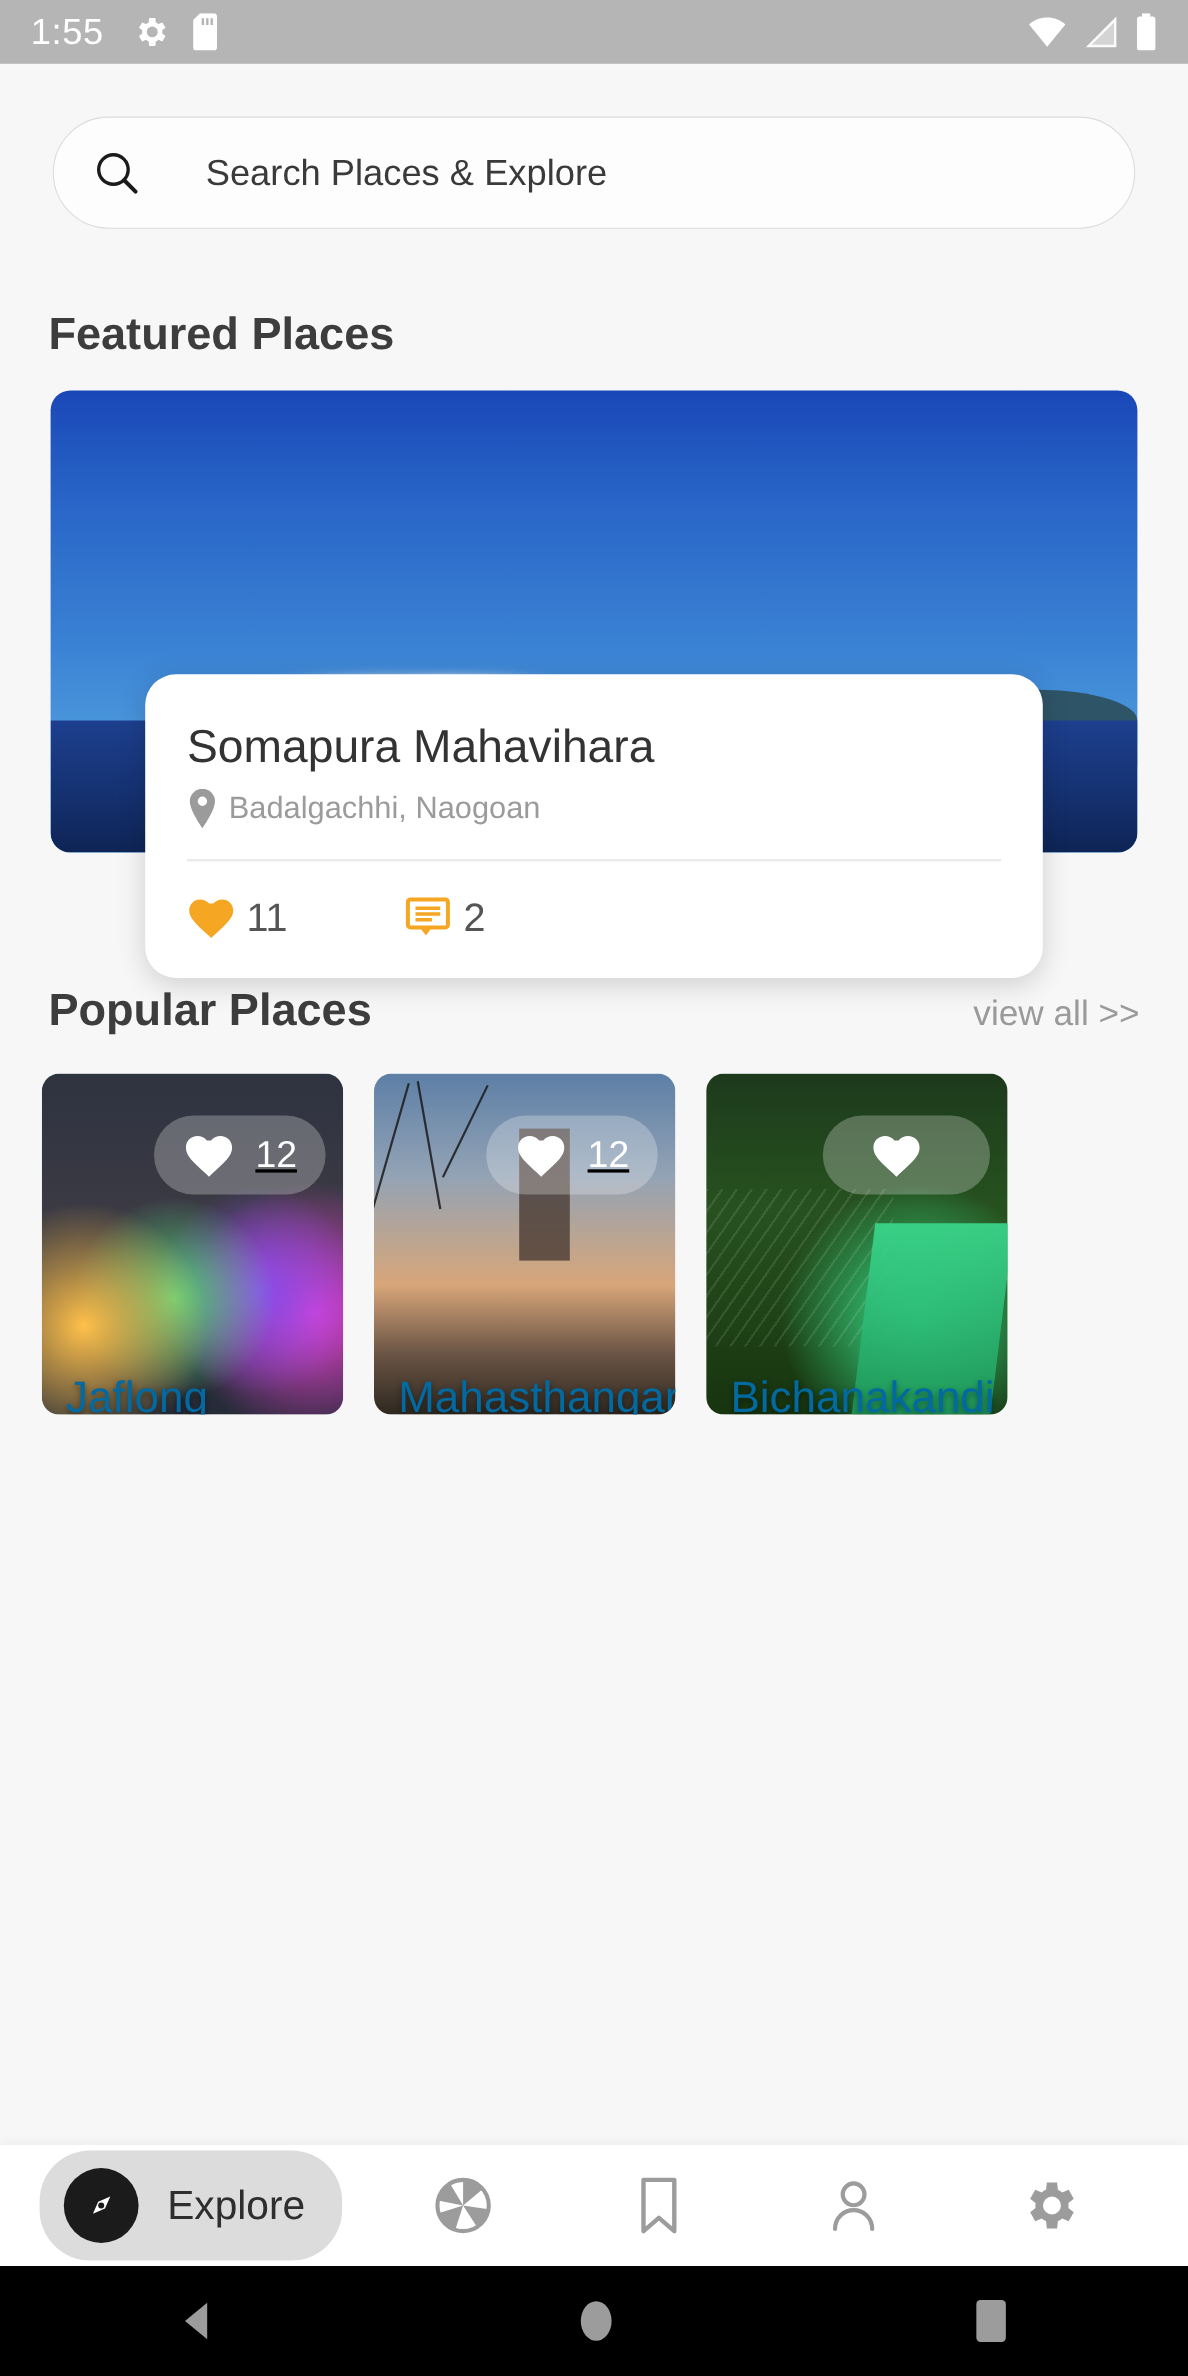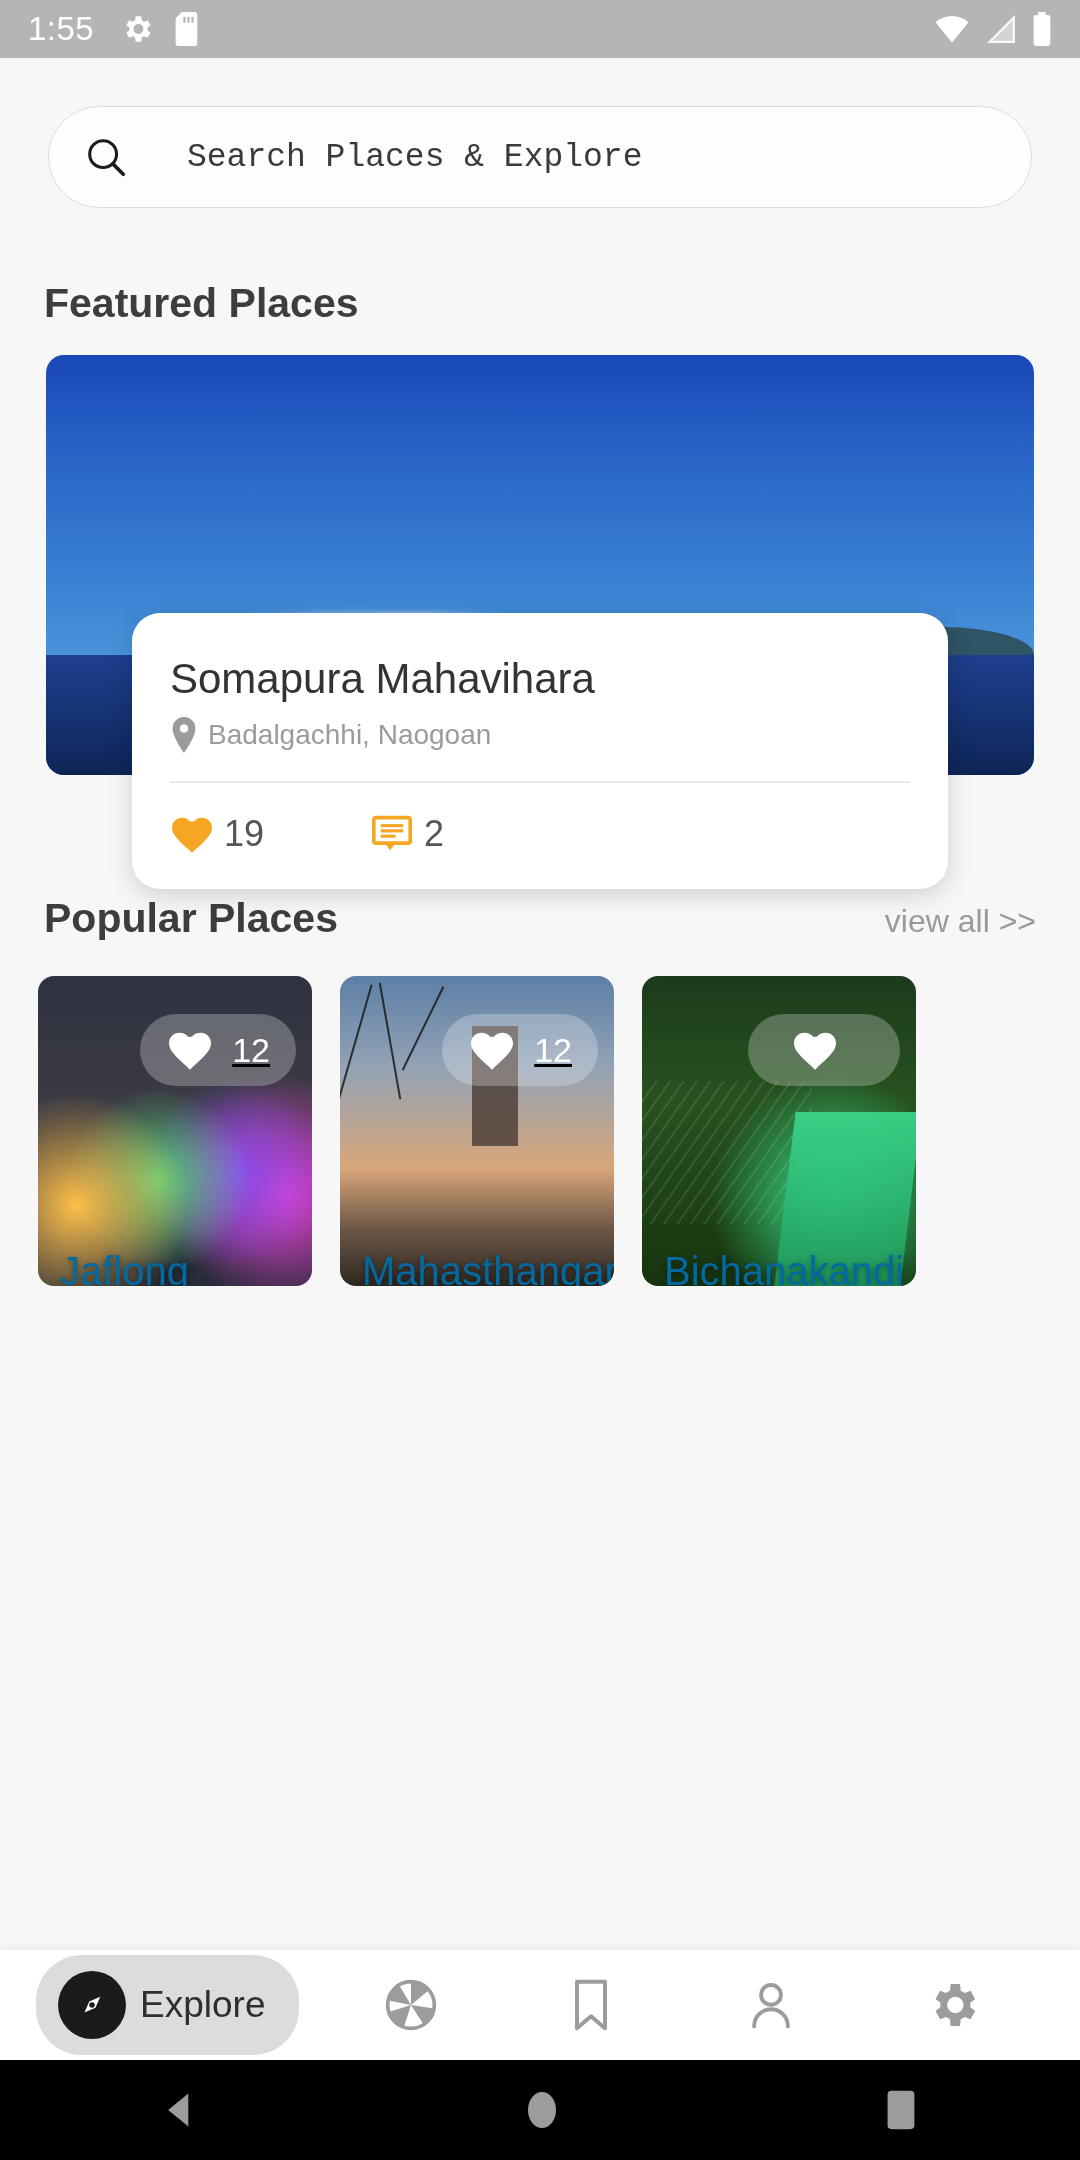--- a/index.html
+++ b/index.html
@@ -30,21 +30,21 @@
     line-height:1.08;
   }
   .app-sub { font-size:29px; color:#6d6d6d; margin-top:10px; }
   .avatar {
     width:118px; height:118px; border-radius:50%; background:#5c9b2e;
     display:flex; align-items:center; justify-content:center;
     color:#ffffff; font-size:50px; margin-top:6px;
   }
 
   
-  .search-wrap { padding:48px 48px 16px 48px;font-family:Liberation Mono, monospace; }
+  .search-wrap { padding:48px 48px 16px 48px; }
   .search-bar {
     height:102px; border:1.5px solid #dcdcdc; border-radius:52px;
     background:#fdfdfd; display:flex; align-items:center; padding:0 34px;
   }
   .search-text { font-size:33px; color:#3a3a3a; margin-left:58px; }
 
   
   .section-head {
     padding:0 44px; display:flex; align-items:baseline; margin-top:56px;
   }
@@ -153,21 +153,21 @@
     white-space:nowrap;
   }
 
   
   .bottomnav {
     position:absolute; left:0; right:0; bottom:100px; height:110px;
     background:#ffffff; display:flex; align-items:center;
     padding:0 36px; box-shadow:0 -2px 10px rgba(0,0,0,.05);
   }
   .nav-active {
-    display:flex; align-items:center; gap:14px;
+    display:flex; align-items:center; gap:26px;
     background:#dcdcdc; border-radius:46px; padding:16px 34px 16px 22px;
   }
   .nav-active-label { font-size:37px; color:#2e2e2e; }
   .compass {
     width:68px; height:68px; border-radius:50%; background:#1b1b1b;
     display:flex; align-items:center; justify-content:center;
   }
   .nav-items { flex:1; display:flex; justify-content:space-around; align-items:center; margin-left:20px; }
 
   
@@ -236,21 +236,21 @@
           <path fill="#9b9b9b" d="M8 0a7 7 0 00-7 7c0 5.2 7 15 7 15s7-9.8 7-15a7 7 0 00-7-7zm0 9.6A2.6 2.6 0 118 4.4a2.6 2.6 0 010 5.2z"></path>
         </svg>
         <span class="fcard-loc-text">Badalgachhi, Naogoan</span>
       </div>
       <div class="fcard-div"></div>
       <div class="fcard-stats">
         <div class="stat">
           <svg width="44" height="40" viewBox="0 0 24 22">
             <path fill="#f5a623" d="M12 21.3l-1.7-1.6C4.3 14.2 1 11.2 1 7.5 1 4.4 3.4 2 6.5 2c1.8 0 3.5.8 4.5 2.1h2C14 2.8 15.7 2 17.5 2 20.6 2 23 4.4 23 7.5c0 3.7-3.3 6.7-9.3 12.2L12 21.3z"></path>
           </svg>
-          <span class="stat-num">19</span>
+          <span class="stat-num">11</span>
         </div>
         <div class="stat">
           <svg width="44" height="40" viewBox="0 0 24 22">
             <rect x="2" y="2" width="20" height="14" rx="1.2" fill="none" stroke="#f5a623" stroke-width="2"></rect>
             <path fill="#f5a623" d="M8 16h6l-3 4z"></path>
             <line x1="5.8" y1="6.4" x2="18.2" y2="6.4" stroke="#f5a623" stroke-width="1.7"></line>
             <line x1="5.8" y1="9.3" x2="18.2" y2="9.3" stroke="#f5a623" stroke-width="1.7"></line>
             <line x1="5.8" y1="12.2" x2="14" y2="12.2" stroke="#f5a623" stroke-width="1.7"></line>
           </svg>
           <span class="stat-num">2</span>

